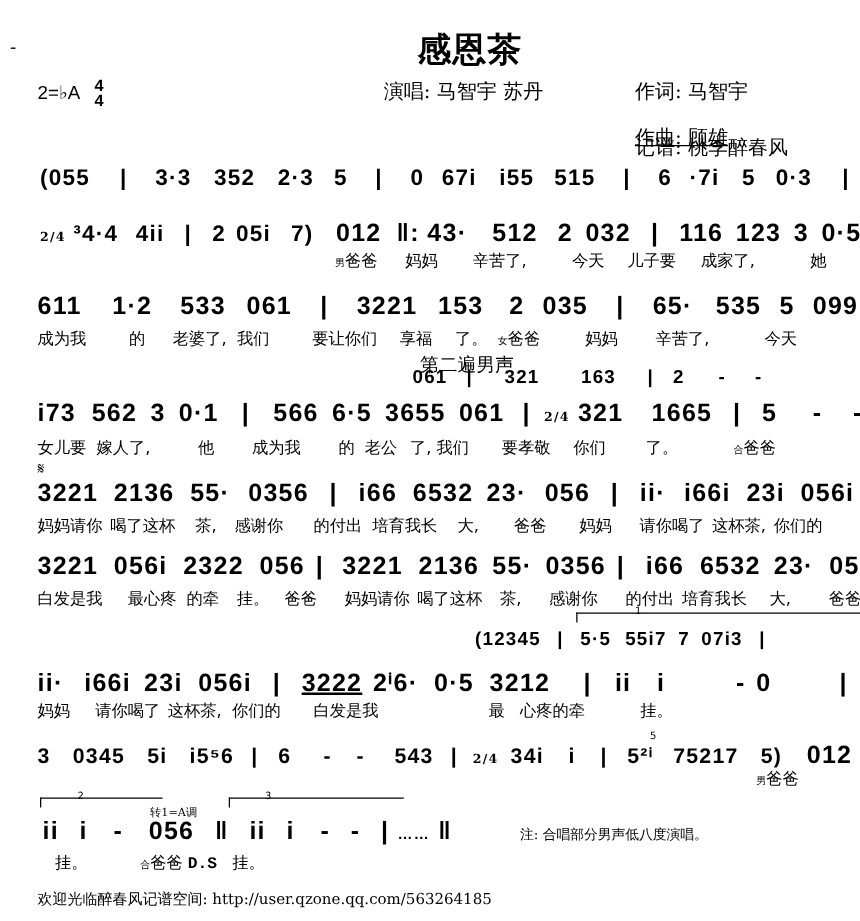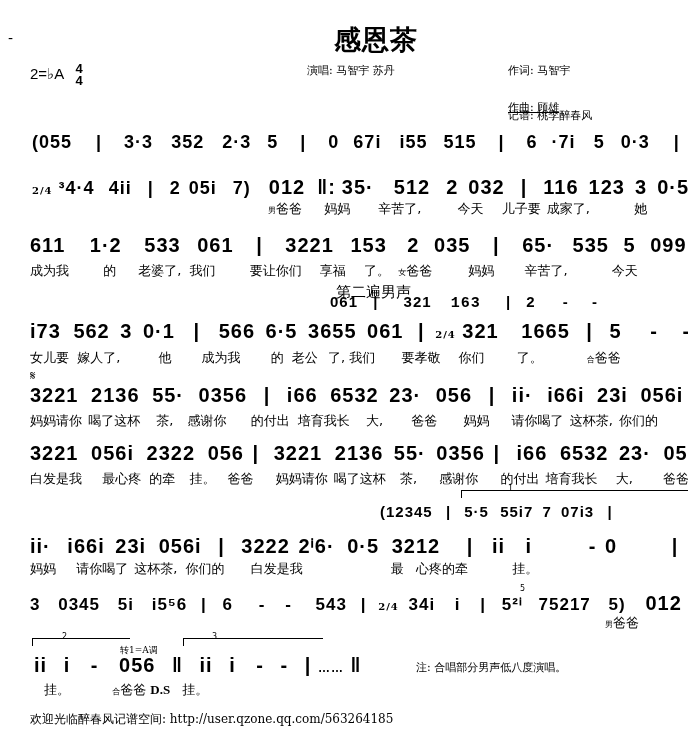--- a/index.html
+++ b/index.html
@@ -1,20 +1,20 @@
 <!DOCTYPE html>
 <html><head>
 <meta charset="utf-8">
 <style>
   * { margin: 0; padding: 0; box-sizing: border-box; }
   html, body { width: 688px; height: 737px; background: #ffffff; overflow: hidden; }
   body { position: relative; font-family: "DejaVu Sans", sans-serif; color: #000; }
   .abs { position: absolute; white-space: nowrap; }
   .title { font-family: "DejaVu Serif", serif; font-weight: bold; font-size: 27px; letter-spacing: 1px; }
-  .meta { font-family: "DejaVu Serif", serif; font-size: 11px; }
+  .meta { font-family: "DejaVu Serif", serif; font-size: 16px; }
   .key { font-family: "Liberation Sans", sans-serif; font-size: 15px; }
   .frac { display: inline-block; text-align: center; font-weight: bold; font-family: "Liberation Sans", sans-serif; line-height: 12px; font-size: 13px; vertical-align: middle; }
   .notes { font-family: "Liberation Sans", sans-serif; font-weight: bold; font-size: 18px; letter-spacing: 1px; }
   .lyr { font-family: "DejaVu Sans", sans-serif; font-size: 13px; }
   .small { font-size: 10px; font-family: "DejaVu Serif", serif; }
   .tiny { font-size: 8px; }
   .bracket { position: absolute; border-top: 1px solid #000; border-left: 1px solid #000; height: 8px; }
   .note-line { font-family: "DejaVu Serif", serif; font-size: 12px; }
   .footer { font-family: "DejaVu Serif", serif; font-size: 12px; }
 </style>
@@ -58,38 +58,38 @@
 <div class="abs notes" style="left:32px;top:176px;">
   <span class="small">2/4</span>
   <span>³4·4</span>
   <span style="margin-left:8px;">4ii</span>
   <span style="margin-left:10px;">|</span>
   <span style="margin-left:10px;">2</span>
   <span style="margin-left:2px;">05i</span>
   <span style="margin-left:10px;">7)</span>
   <span style="margin-left:12px;font-size:20px;">012</span>
   <span style="margin-left:6px;font-size:20px;">‖:</span>
-  <span style="font-size:20px;">35·</span>
+  <span style="font-size:20px;">43·</span>
   <span style="margin-left:14px;font-size:20px;">512</span>
   <span style="margin-left:10px;font-size:20px;">2</span>
   <span style="margin-left:4px;font-size:20px;">032</span>
   <span style="margin-left:10px;font-size:20px;">|</span>
   <span style="margin-left:10px;font-size:20px;">116</span>
   <span style="margin-left:4px;font-size:20px;">123</span>
   <span style="margin-left:4px;font-size:20px;">3</span>
   <span style="margin-left:4px;font-size:20px;">0·5</span>
   
 </div>
 <div class="abs lyr" style="left:268px;top:200px;">
   <span class="tiny">男</span><span>爸爸</span>
   <span style="margin-left:18px;">妈妈</span>
   <span style="margin-left:24px;">辛苦了,</span>
   <span style="margin-left:32px;">今天</span>
   <span style="margin-left:14px;">儿子要</span>
-  <span style="margin-left:2px;">成家了,</span>
+  <span style="margin-left:16px;">成家了,</span>
   <span style="margin-left:40px;">她</span>
 </div>
 
 <div class="abs notes" style="left:30px;top:234px;font-size:20px;">
   <span>611</span>
   <span style="margin-left:18px;">1·2</span>
   <span style="margin-left:16px;">533</span>
   <span style="margin-left:10px;">061</span>
   <span style="margin-left:16px;">|</span>
   <span style="margin-left:16px;">3221</span>
@@ -115,21 +115,21 @@
   <span style="margin-left:32px;">妈妈</span>
   <span style="margin-left:26px;">辛苦了,</span>
   <span style="margin-left:40px;">今天</span>
 </div>
 
 <div class="abs small" style="left:336px;top:283px;font-size:15px;">第二遍男声</div>
 <div class="abs notes" style="left:330px;top:293px;font-size:15px;">
   <span>061</span>
   <span style="margin-left:10px;">|</span>
   <span style="margin-left:20px;">321</span>
-  <span style="margin-left:14px;font-family:Liberation Mono, monospace;">163</span>
+  <span style="margin-left:28px;">163</span>
   <span style="margin-left:20px;">|</span>
   <span style="margin-left:10px;">2</span>
   <span style="margin-left:22px;">-</span>
   <span style="margin-left:18px;">-</span>
 </div>
 
 <div class="abs notes" style="left:30px;top:320px;font-size:20px;">
   <span>i73</span>
   <span style="margin-left:6px;">562</span>
   <span style="margin-left:4px;">3</span>
@@ -241,21 +241,21 @@
   <span style="margin-left:4px;">7</span>
   <span style="margin-left:4px;text-align:center;">07i3</span>
   <span style="margin-left:8px;">|</span>
 </div>
 <div class="abs notes" style="left:30px;top:532px;font-size:20px;">
   <span>ii·</span>
   <span style="margin-left:10px;">i66i</span>
   <span style="margin-left:4px;">23i</span>
   <span style="margin-left:6px;">056i</span>
   <span style="margin-left:10px;">|</span>
-  <span style="margin-left:10px;">3222</span>
+  <span style="margin-left:10px;text-decoration:underline;">3222</span>
   <span style="margin-left:2px;">2ⁱ6·</span>
   <span style="margin-left:6px;">0·5</span>
   <span style="margin-left:6px;">3212</span>
   <span style="margin-left:20px;">|</span>
   <span style="margin-left:12px;">ii</span>
   <span style="margin-left:14px;">i</span>
   <span style="margin-left:50px;">-</span>
   <span style="margin-left:2px;">0</span>
   <span style="margin-left:48px;">|</span>
 </div>
@@ -311,18 +311,18 @@
   <span style="margin-left:10px;">i</span>
   <span style="margin-left:14px;">-</span>
   <span style="margin-left:10px;">-</span>
   <span style="margin-left:10px;">|</span>
   <span style="font-size:12px;">……</span>
   <span>‖</span>
 </div>
 <div class="abs lyr" style="left:44px;top:681px;">
   <span>挂。</span>
   <span class="tiny" style="margin-left:38px;">合</span><span>爸爸</span>
-  <span style="font-family:Liberation Serif, serif;font-weight:bold;">D.S</span>
+  <span style="font-family:Liberation Mono, monospace;font-weight:bold;">D.S</span>
   <span style="margin-left:8px;">挂。</span>
 </div>
 <div class="abs note-line" style="left:416px;top:660px;font-size:11px;">注: 合唱部分男声低八度演唱。</div>
 
 <div class="abs footer" style="left:30px;top:711px;">欢迎光临醉春风记谱空间: http://user.qzone.qq.com/563264185</div>
 
 </body></html>

